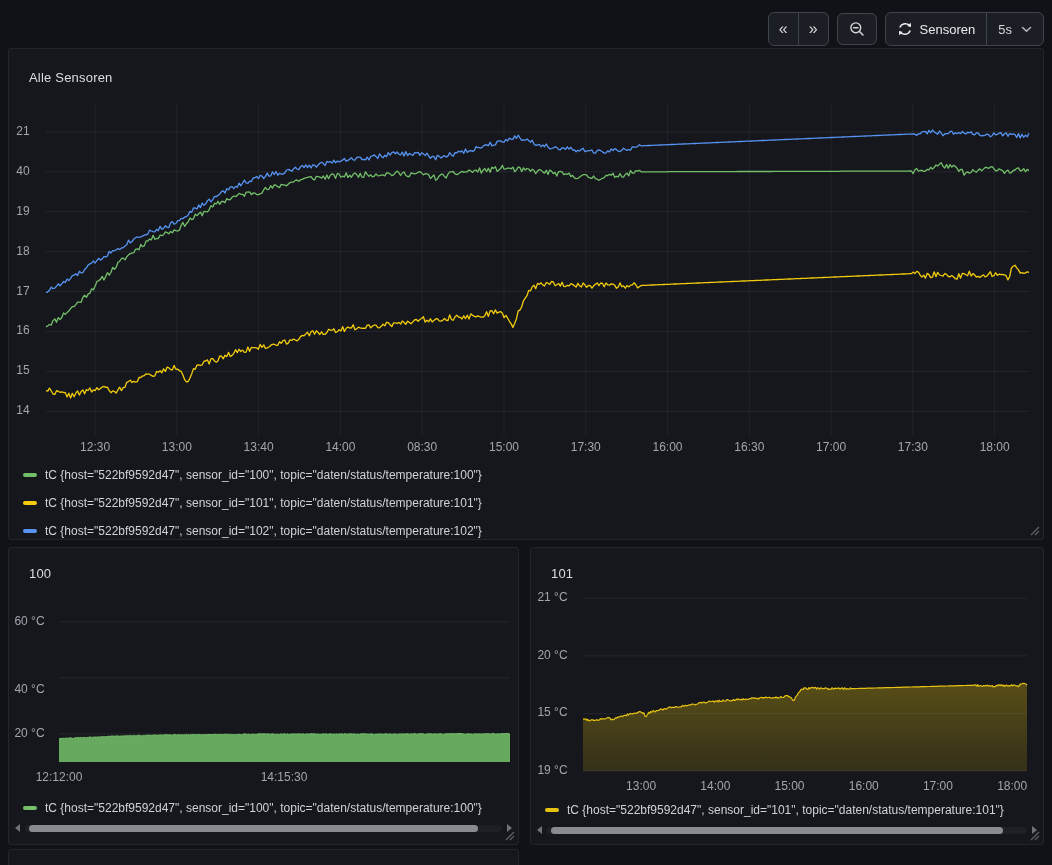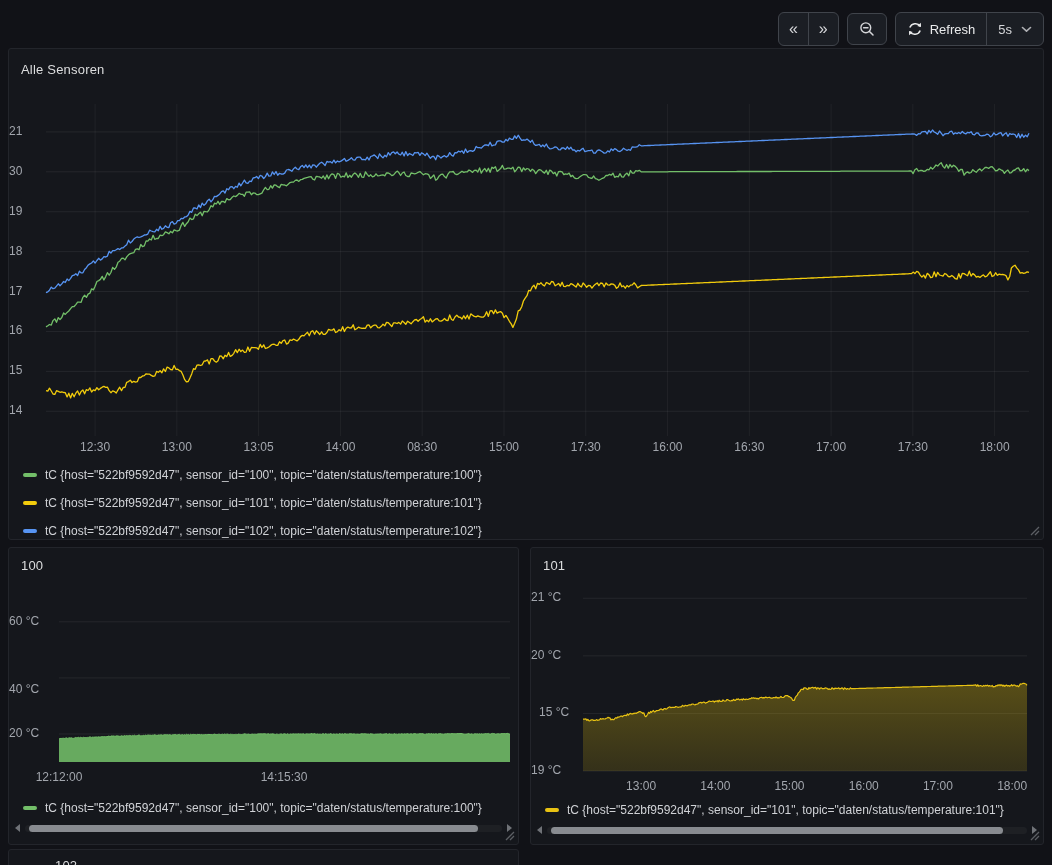--- a/index.html
+++ b/index.html
@@ -13,32 +13,32 @@
   .tb{display:inline-flex;align-items:center;gap:7px;height:100%;padding:0 11px;border:none;background:transparent;
       color:#d5d6d9;font-family:inherit;font-size:13px;font-weight:500;cursor:pointer;}
   .btn-group .tb + .tb{border-left:1px solid #40444b;}
   .tb.solo{border:1px solid #40444b;border-radius:6px;background:#1b1e24;}
   .tb .chev{margin-left:2px;opacity:.85;}
   .tb.arrow{font-size:16px;padding:0 10px;line-height:1;}
   .tb .ref-label{color:#e9eaeb;}
 
   
   .panel{position:absolute;background:#15171c;border:1px solid #23252b;border-radius:3px;box-sizing:border-box;}
-  .panel h2{position:absolute;margin:0;font-size:13px;font-weight:500;color:#dcddde;letter-spacing:.2px;}
+  .panel h2{position:absolute;margin:8px;font-size:13px;font-weight:500;color:#dcddde;letter-spacing:.2px;}
   .panel-main{left:8px;top:48px;width:1036px;height:492px;}
   .panel-main h2{left:12px;top:13px;}
   .panel-100{left:8px;top:547px;width:511px;height:298px;}
   .panel-101{left:530px;top:547px;width:514px;height:298px;}
   .panel-102{left:8px;top:849px;width:511px;height:80px;}
   .panel-100 h2,.panel-101 h2{left:12px;top:10px;}
   .panel-102 h2{left:46px;top:8px;}
 
   .chart{position:absolute;inset:0;}
   .xlab,.ylab{position:absolute;font-size:12px;color:#a2a6ad;white-space:nowrap;}
-  .ylab{text-align:left;}
+  .ylab{text-align:center;}
 
   
   .legend{position:absolute;left:14px;right:8px;}
   .lrow{display:flex;align-items:center;gap:8px;height:28px;font-size:12px;color:#d0d2d6;
         white-space:nowrap;overflow:hidden;cursor:pointer;}
   .lrow.small{height:16px;}
   .sw{display:inline-block;width:14px;height:4px;border-radius:2px;flex:none;}
 
   
   .hscroll{position:absolute;left:6px;right:6px;height:12px;display:flex;align-items:center;}
@@ -71,21 +71,21 @@
     </button>
 
     <div class="btn-group">
       <button class="tb">
         <svg class="icon" width="16" height="16" viewBox="0 0 16 16">
           <path d="M13.3 5.2 A6 6 0 0 0 2.8 6.6" fill="none" stroke="#e9eaeb" stroke-width="1.5"></path>
           <path d="M2.7 10.8 A6 6 0 0 0 13.2 9.4" fill="none" stroke="#e9eaeb" stroke-width="1.5"></path>
           <path d="M13.9 1.8 L14 6 L10.2 4.9 Z" fill="#e9eaeb"></path>
           <path d="M2.1 14.2 L2 10 L5.8 11.1 Z" fill="#e9eaeb"></path>
         </svg>
-        <span class="ref-label">Refresh</span>
+        <span class="ref-label">Sensoren</span>
       </button>
       <button class="tb">
         <span>5s</span>
         <svg class="icon chev" width="11" height="7" viewBox="0 0 11 7">
           <path d="M1.5 1.5 L5.5 5.2 L9.5 1.5" fill="none" stroke="#c8c9cc" stroke-width="1.6" stroke-linecap="round" stroke-linejoin="round"></path>
         </svg>
       </button>
     </div>
   </div>
 
@@ -117,25 +117,25 @@
           <polyline points="37.0,277.9 38.8,276.8 40.5,275.5 42.3,276.1 44.0,271.6 45.8,269.9 47.5,273.3 49.3,268.6 51.0,270.6 52.8,268.5 54.6,263.9 56.3,265.4 58.1,263.4 59.8,262.0 61.6,259.7 63.3,257.6 65.1,257.5 66.8,255.6 68.6,253.1 70.4,253.2 72.1,253.3 73.9,248.3 75.6,246.2 77.4,248.4 79.1,245.1 80.9,244.2 82.6,239.8 84.4,240.9 86.1,237.3 87.9,232.5 89.7,231.6 91.4,230.4 93.2,227.4 94.9,231.0 96.7,227.6 98.4,223.7 100.2,226.2 101.9,223.5 103.7,218.3 105.5,220.4 107.2,218.2 109.0,213.2 110.7,212.2 112.5,209.5 114.2,209.1 116.0,210.9 117.7,207.9 119.5,205.8 121.3,204.6 123.0,204.1 124.8,203.7 126.5,200.3 128.3,199.9 130.0,200.8 131.8,195.5 133.5,197.6 135.3,196.9 137.1,191.9 138.8,192.2 140.6,190.0 142.3,191.0 144.1,186.3 145.8,190.3 147.6,189.5 149.3,189.5 151.1,186.1 152.9,186.7 154.6,185.7 156.4,182.9 158.1,183.6 159.9,184.8 161.6,182.4 163.4,183.8 165.1,180.9 166.9,181.6 168.7,182.0 170.4,181.2 172.2,176.3 173.9,173.4 175.7,177.4 177.4,174.7 179.2,172.8 180.9,169.1 182.7,170.6 184.5,169.8 186.2,165.2 188.0,166.6 189.7,164.8 191.5,163.1 193.2,166.7 195.0,162.3 196.7,162.7 198.5,162.9 200.2,160.6 202.0,156.7 203.8,157.9 205.5,154.2 207.3,155.0 209.0,152.3 210.8,155.3 212.5,152.4 214.3,152.5 216.0,153.6 217.8,149.6 219.6,150.8 221.3,150.5 223.1,148.3 224.8,147.0 226.6,147.6 228.3,146.4 230.1,144.3 231.8,145.3 233.6,145.3 235.4,147.3 237.1,143.2 238.9,143.2 240.6,142.8 242.4,145.7 244.1,144.0 245.9,144.1 247.6,145.5 249.4,145.6 251.2,144.8 252.9,144.1 254.7,140.8 256.4,138.4 258.2,140.6 259.9,140.3 261.7,136.7 263.4,139.1 265.2,135.9 267.0,136.2 268.7,137.7 270.5,138.6 272.2,135.4 274.0,135.8 275.7,136.0 277.5,136.8 279.2,135.2 281.0,133.6 282.8,133.2 284.5,133.1 286.3,131.4 288.0,131.0 289.8,132.4 291.5,130.7 293.3,130.4 295.0,129.4 296.8,128.9 298.5,128.4 300.3,127.8 302.1,127.7 303.8,130.2 305.6,131.0 307.3,127.3 309.1,127.7 310.8,128.0 312.6,129.2 314.3,127.0 316.1,130.3 317.9,125.9 319.6,129.7 321.4,126.3 323.1,124.8 324.9,125.6 326.6,129.4 328.4,124.4 330.1,125.0 331.9,128.3 333.7,127.2 335.4,127.9 337.2,123.8 338.9,128.5 340.7,126.3 342.4,128.2 344.2,125.3 345.9,123.9 347.7,125.5 349.5,128.3 351.2,124.3 353.0,128.2 354.7,128.4 356.5,122.8 358.2,125.3 360.0,127.4 361.7,125.8 363.5,127.9 365.3,127.1 367.0,124.8 368.8,126.9 370.5,126.6 372.3,126.1 374.0,125.8 375.8,126.9 377.5,123.9 379.3,124.0 381.0,124.9 382.8,126.6 384.6,125.8 386.3,123.8 388.1,122.1 389.8,123.6 391.6,126.5 393.3,124.0 395.1,123.0 396.8,126.5 398.6,127.5 400.4,127.5 402.1,124.0 403.9,124.4 405.6,124.8 407.4,124.3 409.1,123.4 410.9,122.5 412.6,124.1 414.4,125.8 416.2,124.7 417.9,124.8 419.7,125.7 421.4,129.5 423.2,127.8 424.9,125.9 426.7,131.2 428.4,129.9 430.2,126.9 432.0,125.4 433.7,125.1 435.5,127.6 437.2,129.1 439.0,125.1 440.7,122.9 442.5,122.9 444.2,122.5 446.0,124.9 447.8,125.6 449.5,124.8 451.3,123.5 453.0,122.2 454.8,123.4 456.5,122.8 458.3,122.8 460.0,121.0 461.8,121.9 463.6,123.4 465.3,121.3 467.1,121.1 468.8,123.0 470.6,118.9 472.3,124.2 474.1,121.1 475.8,119.5 477.6,122.6 479.4,119.3 481.1,123.3 482.9,118.2 484.6,119.4 486.4,117.7 488.1,122.4 489.9,120.9 491.6,119.6 493.4,116.4 495.1,120.2 496.9,119.8 498.7,119.1 500.4,119.1 502.2,119.8 503.9,118.1 505.7,122.8 507.4,120.9 509.2,118.2 510.9,118.5 512.7,122.6 514.5,118.9 516.2,121.0 518.0,119.5 519.7,120.0 521.5,122.3 523.2,120.2 525.0,121.5 526.7,124.6 528.5,122.1 530.3,120.6 532.0,121.1 533.8,122.9 535.5,124.1 537.3,121.3 539.0,125.4 540.8,121.1 542.5,122.1 544.3,124.6 546.1,123.4 547.8,127.1 549.6,122.6 551.3,122.3 553.1,122.9 554.8,125.7 556.6,124.8 558.3,125.3 560.1,124.1 561.9,127.6 563.6,126.4 565.4,128.9 567.1,129.7 568.9,129.4 570.6,128.0 572.4,126.7 574.1,125.7 575.9,125.7 577.6,125.8 579.4,128.4 581.2,129.0 582.9,129.4 584.7,127.0 586.4,129.7 588.2,130.2 589.9,131.3 591.7,130.3 593.4,129.3 595.2,128.6 597.0,126.4 598.7,126.5 600.5,125.4 602.2,126.2 604.0,124.2 605.7,128.3 607.5,127.4 609.2,127.8 611.0,124.7 612.8,127.8 614.5,128.1 616.3,125.4 618.0,124.1 619.8,126.8 621.5,121.5 623.3,124.1 625.0,124.2 626.8,121.6 628.6,122.1 630.3,121.3 632.1,122.8 633.8,122.8 635.6,122.8 637.3,122.8 639.1,122.8 640.8,122.8 642.6,122.8 644.4,122.8 646.1,122.8 647.9,122.8 649.6,122.8 651.4,122.8 653.1,122.8 654.9,122.8 656.6,122.8 658.4,122.8 660.2,122.7 661.9,122.7 663.7,122.7 665.4,122.7 667.2,122.7 668.9,122.7 670.7,122.7 672.4,122.7 674.2,122.7 676.0,122.7 677.7,122.7 679.5,122.7 681.2,122.7 683.0,122.7 684.7,122.7 686.5,122.7 688.2,122.7 690.0,122.7 691.7,122.7 693.5,122.7 695.3,122.6 697.0,122.6 698.8,122.6 700.5,122.6 702.3,122.6 704.0,122.6 705.8,122.6 707.5,122.6 709.3,122.6 711.1,122.6 712.8,122.6 714.6,122.6 716.3,122.6 718.1,122.6 719.8,122.6 721.6,122.6 723.3,122.6 725.1,122.6 726.9,122.6 728.6,122.5 730.4,122.5 732.1,122.5 733.9,122.5 735.6,122.5 737.4,122.5 739.1,122.5 740.9,122.5 742.7,122.5 744.4,122.5 746.2,122.5 747.9,122.5 749.7,122.5 751.4,122.5 753.2,122.5 754.9,122.5 756.7,122.5 758.5,122.5 760.2,122.5 762.0,122.5 763.7,122.4 765.5,122.4 767.2,122.4 769.0,122.4 770.7,122.4 772.5,122.4 774.2,122.4 776.0,122.4 777.8,122.4 779.5,122.4 781.3,122.4 783.0,122.4 784.8,122.4 786.5,122.4 788.3,122.4 790.0,122.4 791.8,122.4 793.6,122.4 795.3,122.4 797.1,122.3 798.8,122.3 800.6,122.3 802.3,122.3 804.1,122.3 805.8,122.3 807.6,122.3 809.4,122.3 811.1,122.3 812.9,122.3 814.6,122.3 816.4,122.3 818.1,122.3 819.9,122.3 821.6,122.3 823.4,122.3 825.2,122.3 826.9,122.3 828.7,122.3 830.4,122.3 832.2,122.2 833.9,122.2 835.7,122.2 837.4,122.2 839.2,122.2 841.0,122.2 842.7,122.2 844.5,122.2 846.2,122.2 848.0,122.2 849.7,122.2 851.5,122.2 853.2,122.2 855.0,122.2 856.8,122.2 858.5,122.2 860.3,122.2 862.0,122.2 863.8,122.2 865.5,122.1 867.3,122.1 869.0,122.1 870.8,122.1 872.6,122.1 874.3,122.1 876.1,122.1 877.8,122.1 879.6,122.1 881.3,122.1 883.1,122.1 884.8,122.1 886.6,122.1 888.3,122.1 890.1,122.1 891.9,122.1 893.6,122.1 895.4,122.1 897.1,122.1 898.9,122.1 900.6,122.0 902.4,122.0 904.1,124.6 905.9,120.7 907.7,119.5 909.4,122.2 911.2,121.5 912.9,121.4 914.7,122.3 916.4,122.0 918.2,120.4 919.9,120.9 921.7,118.3 923.5,120.1 925.2,118.4 927.0,116.0 928.7,117.0 930.5,115.1 932.2,113.7 934.0,117.4 935.7,119.1 937.5,115.5 939.3,119.1 941.0,115.5 942.8,118.1 944.5,116.2 946.3,117.4 948.0,119.2 949.8,122.4 951.5,120.5 953.3,120.5 955.1,126.2 956.8,123.8 958.6,122.9 960.3,124.1 962.1,123.5 963.8,120.6 965.6,122.3 967.3,123.3 969.1,121.1 970.9,119.9 972.6,121.9 974.4,120.1 976.1,118.5 977.9,118.5 979.6,119.4 981.4,117.9 983.1,117.7 984.9,119.6 986.6,121.9 988.4,121.5 990.2,119.8 991.9,120.8 993.7,121.7 995.4,124.4 997.2,122.2 998.9,121.0 1000.7,124.0 1002.4,123.7 1004.2,121.5 1006.0,121.0 1007.7,119.4 1009.5,118.9 1011.2,121.9 1013.0,121.5 1014.7,119.6 1016.5,122.8 1018.2,120.3 1020.0,121.6" fill="none" stroke="#73BF69" stroke-width="1.3" stroke-linejoin="round"></polyline>
           <polyline points="37.0,341.7 38.8,342.1 40.5,339.2 42.3,342.0 44.0,345.0 45.8,345.4 47.5,341.7 49.3,342.4 51.0,343.3 52.8,342.8 54.6,343.5 56.3,343.7 58.1,347.9 59.8,344.2 61.6,348.9 63.3,344.3 65.1,347.8 66.8,344.2 68.6,342.0 70.4,346.1 72.1,342.4 73.9,340.9 75.6,344.8 77.4,340.6 79.1,341.5 80.9,338.9 82.6,343.0 84.4,340.8 86.1,341.6 87.9,338.7 89.7,340.7 91.4,339.4 93.2,338.2 94.9,337.4 96.7,338.3 98.4,338.1 100.2,341.7 101.9,343.7 103.7,341.9 105.5,342.6 107.2,344.0 109.0,340.9 110.7,338.2 112.5,341.6 114.2,338.5 116.0,338.4 117.7,333.3 119.5,332.6 121.3,331.2 123.0,333.5 124.8,332.3 126.5,333.1 128.3,332.7 130.0,328.4 131.8,328.5 133.5,327.0 135.3,326.6 137.1,324.8 138.8,325.2 140.6,325.2 142.3,326.4 144.1,327.4 145.8,326.9 147.6,322.4 149.3,323.3 151.1,321.7 152.9,323.7 154.6,319.8 156.4,322.5 158.1,318.1 159.9,318.9 161.6,320.5 163.4,320.8 165.1,316.4 166.9,320.3 168.7,320.2 170.4,321.6 172.2,322.4 173.9,326.1 175.7,330.7 177.4,332.9 179.2,332.5 180.9,329.1 182.7,324.9 184.5,319.6 186.2,320.3 188.0,316.1 189.7,315.8 191.5,316.5 193.2,315.8 195.0,312.2 196.7,312.0 198.5,310.9 200.2,315.0 202.0,309.7 203.8,309.7 205.5,312.0 207.3,313.2 209.0,311.8 210.8,307.0 212.5,307.2 214.3,309.8 216.0,306.3 217.8,307.6 219.6,303.4 221.3,307.4 223.1,306.4 224.8,304.3 226.6,300.7 228.3,303.6 230.1,300.2 231.8,302.6 233.6,301.1 235.4,303.4 237.1,303.1 238.9,298.0 240.6,302.3 242.4,298.5 244.1,298.6 245.9,298.6 247.6,298.8 249.4,300.3 251.2,295.4 252.9,298.5 254.7,295.9 256.4,299.5 258.2,298.9 259.9,298.0 261.7,296.4 263.4,295.3 265.2,295.2 267.0,296.3 268.7,296.4 270.5,292.8 272.2,294.3 274.0,291.6 275.7,291.0 277.5,295.1 279.2,294.1 281.0,290.9 282.8,291.4 284.5,290.1 286.3,291.0 288.0,291.9 289.8,290.3 291.5,287.6 293.3,286.4 295.0,286.9 296.8,284.9 298.5,283.2 300.3,286.7 302.1,282.6 303.8,281.7 305.6,285.2 307.3,281.8 309.1,283.5 310.8,285.5 312.6,282.8 314.3,285.3 316.1,285.3 317.9,283.5 319.6,280.3 321.4,281.1 323.1,281.2 324.9,279.9 326.6,283.5 328.4,282.7 330.1,280.7 331.9,281.9 333.7,277.7 335.4,282.5 337.2,279.3 338.9,278.1 340.7,279.0 342.4,278.9 344.2,275.8 345.9,280.8 347.7,279.8 349.5,278.1 351.2,278.8 353.0,279.3 354.7,279.1 356.5,279.3 358.2,276.1 360.0,276.0 361.7,278.9 363.5,277.0 365.3,276.2 367.0,276.2 368.8,278.7 370.5,278.8 372.3,277.3 374.0,275.2 375.8,276.9 377.5,273.4 379.3,273.7 381.0,275.5 382.8,277.6 384.6,273.8 386.3,273.8 388.1,274.5 389.8,273.4 391.6,275.1 393.3,272.0 395.1,273.5 396.8,275.3 398.6,272.2 400.4,273.5 402.1,274.8 403.9,272.7 405.6,270.9 407.4,270.5 409.1,272.2 410.9,270.5 412.6,269.5 414.4,267.8 416.2,273.2 417.9,271.2 419.7,272.8 421.4,269.8 423.2,272.9 424.9,271.5 426.7,270.0 428.4,269.7 430.2,271.8 432.0,272.2 433.7,271.4 435.5,269.5 437.2,271.3 439.0,271.5 440.7,265.9 442.5,270.5 444.2,271.3 446.0,268.0 447.8,266.1 449.5,268.0 451.3,268.3 453.0,270.0 454.8,266.8 456.5,269.7 458.3,266.2 460.0,270.1 461.8,264.9 463.6,266.2 465.3,267.4 467.1,267.9 468.8,266.9 470.6,267.7 472.3,268.0 474.1,268.2 475.8,266.8 477.6,262.8 479.4,267.4 481.1,261.9 482.9,261.6 484.6,264.7 486.4,260.9 488.1,264.1 489.9,263.1 491.6,262.6 493.4,264.2 495.1,268.7 496.9,266.4 498.7,269.2 500.4,272.3 502.2,274.9 503.9,278.4 505.7,274.3 507.4,270.1 509.2,261.9 510.9,261.1 512.7,257.7 514.5,251.8 516.2,249.1 518.0,246.7 519.7,241.4 521.5,241.8 523.2,237.9 525.0,236.3 526.7,239.8 528.5,234.4 530.3,235.4 532.0,233.8 533.8,235.9 535.5,237.0 537.3,233.5 539.0,234.2 540.8,235.4 542.5,232.5 544.3,232.9 546.1,236.8 547.8,235.8 549.6,234.4 551.3,237.1 553.1,233.3 554.8,237.4 556.6,237.6 558.3,236.3 560.1,236.9 561.9,234.6 563.6,235.4 565.4,236.7 567.1,238.1 568.9,234.3 570.6,236.8 572.4,238.0 574.1,234.0 575.9,235.9 577.6,238.3 579.4,236.5 581.2,236.7 582.9,239.1 584.7,236.8 586.4,235.3 588.2,233.9 589.9,236.6 591.7,234.0 593.4,234.3 595.2,237.8 597.0,234.0 598.7,235.8 600.5,236.1 602.2,234.9 604.0,235.1 605.7,236.2 607.5,239.3 609.2,237.9 611.0,233.9 612.8,237.7 614.5,236.8 616.3,239.2 618.0,236.5 619.8,237.9 621.5,236.1 623.3,235.8 625.0,233.8 626.8,235.7 628.6,238.9 630.3,237.7 632.1,236.5 633.8,236.4 635.6,236.3 637.3,236.3 639.1,236.2 640.8,236.1 642.6,236.0 644.4,236.0 646.1,235.9 647.9,235.8 649.6,235.7 651.4,235.7 653.1,235.6 654.9,235.5 656.6,235.4 658.4,235.3 660.2,235.3 661.9,235.2 663.7,235.1 665.4,235.0 667.2,235.0 668.9,234.9 670.7,234.8 672.4,234.7 674.2,234.7 676.0,234.6 677.7,234.5 679.5,234.4 681.2,234.3 683.0,234.3 684.7,234.2 686.5,234.1 688.2,234.0 690.0,234.0 691.7,233.9 693.5,233.8 695.3,233.7 697.0,233.7 698.8,233.6 700.5,233.5 702.3,233.4 704.0,233.3 705.8,233.3 707.5,233.2 709.3,233.1 711.1,233.0 712.8,233.0 714.6,232.9 716.3,232.8 718.1,232.7 719.8,232.7 721.6,232.6 723.3,232.5 725.1,232.4 726.9,232.3 728.6,232.3 730.4,232.2 732.1,232.1 733.9,232.0 735.6,232.0 737.4,231.9 739.1,231.8 740.9,231.7 742.7,231.7 744.4,231.6 746.2,231.5 747.9,231.4 749.7,231.3 751.4,231.3 753.2,231.2 754.9,231.1 756.7,231.0 758.5,231.0 760.2,230.9 762.0,230.8 763.7,230.7 765.5,230.7 767.2,230.6 769.0,230.5 770.7,230.4 772.5,230.3 774.2,230.3 776.0,230.2 777.8,230.1 779.5,230.0 781.3,230.0 783.0,229.9 784.8,229.8 786.5,229.7 788.3,229.7 790.0,229.6 791.8,229.5 793.6,229.4 795.3,229.3 797.1,229.3 798.8,229.2 800.6,229.1 802.3,229.0 804.1,229.0 805.8,228.9 807.6,228.8 809.4,228.7 811.1,228.7 812.9,228.6 814.6,228.5 816.4,228.4 818.1,228.3 819.9,228.3 821.6,228.2 823.4,228.1 825.2,228.0 826.9,228.0 828.7,227.9 830.4,227.8 832.2,227.7 833.9,227.7 835.7,227.6 837.4,227.5 839.2,227.4 841.0,227.3 842.7,227.3 844.5,227.2 846.2,227.1 848.0,227.0 849.7,227.0 851.5,226.9 853.2,226.8 855.0,226.7 856.8,226.7 858.5,226.6 860.3,226.5 862.0,226.4 863.8,226.3 865.5,226.3 867.3,226.2 869.0,226.1 870.8,226.0 872.6,226.0 874.3,225.9 876.1,225.8 877.8,225.7 879.6,225.7 881.3,225.6 883.1,225.5 884.8,225.4 886.6,225.3 888.3,225.3 890.1,225.2 891.9,225.1 893.6,225.0 895.4,225.0 897.1,224.9 898.9,224.8 900.6,224.7 902.4,224.7 904.1,223.1 905.9,224.6 907.7,222.4 909.4,223.2 911.2,226.1 912.9,228.1 914.7,226.1 916.4,229.1 918.2,224.4 919.9,225.6 921.7,228.6 923.5,228.1 925.2,222.8 927.0,227.7 928.7,223.3 930.5,226.0 932.2,226.5 934.0,227.2 935.7,224.5 937.5,225.4 939.3,227.5 941.0,227.8 942.8,226.5 944.5,227.8 946.3,229.7 948.0,230.2 949.8,224.7 951.5,229.2 953.3,224.3 955.1,224.6 956.8,225.7 958.6,226.7 960.3,222.2 962.1,227.1 963.8,224.6 965.6,225.9 967.3,228.2 969.1,227.4 970.9,228.4 972.6,227.0 974.4,225.9 976.1,227.8 977.9,227.1 979.6,225.0 981.4,222.7 983.1,227.5 984.9,226.7 986.6,223.7 988.4,226.3 990.2,225.1 991.9,225.7 993.7,225.5 995.4,225.8 997.2,226.9 998.9,230.9 1000.7,227.5 1002.4,219.0 1004.2,217.3 1006.0,216.2 1007.7,218.9 1009.5,220.9 1011.2,224.1 1013.0,223.7 1014.7,224.4 1016.5,223.9 1018.2,222.8 1020.0,223.3" fill="none" stroke="#F2CC0C" stroke-width="1.3" stroke-linejoin="round"></polyline>
           <polyline points="37.0,243.7 38.8,242.8 40.5,241.2 42.3,238.1 44.0,239.7 45.8,239.2 47.5,237.1 49.3,234.8 51.0,236.7 52.8,234.9 54.6,232.5 56.3,233.5 58.1,230.0 59.8,231.6 61.6,229.4 63.3,226.6 65.1,226.2 66.8,224.8 68.6,226.5 70.4,222.2 72.1,223.9 73.9,223.8 75.6,220.5 77.4,218.7 79.1,216.1 80.9,214.9 82.6,214.0 84.4,211.9 86.1,214.1 87.9,211.5 89.7,209.3 91.4,211.1 93.2,209.9 94.9,207.7 96.7,208.0 98.4,207.1 100.2,202.3 101.9,204.1 103.7,201.6 105.5,201.7 107.2,200.8 109.0,199.6 110.7,200.5 112.5,198.9 114.2,198.8 116.0,197.1 117.7,195.7 119.5,191.2 121.3,194.0 123.0,192.5 124.8,190.1 126.5,188.8 128.3,187.8 130.0,188.5 131.8,187.9 133.5,187.2 135.3,186.0 137.1,185.9 138.8,185.1 140.6,181.2 142.3,182.0 144.1,182.6 145.8,182.9 147.6,180.3 149.3,181.7 151.1,177.3 152.9,180.3 154.6,179.4 156.4,176.8 158.1,178.3 159.9,178.5 161.6,173.8 163.4,172.6 165.1,175.1 166.9,174.5 168.7,171.6 170.4,171.7 172.2,169.4 173.9,169.7 175.7,168.0 177.4,167.7 179.2,166.0 180.9,162.4 182.7,163.3 184.5,158.9 186.2,159.0 188.0,160.0 189.7,156.0 191.5,158.5 193.2,154.1 195.0,156.3 196.7,154.8 198.5,151.7 200.2,150.1 202.0,152.9 203.8,150.7 205.5,147.3 207.3,147.6 209.0,146.4 210.8,144.9 212.5,142.6 214.3,141.8 216.0,144.0 217.8,139.7 219.6,140.7 221.3,137.8 223.1,137.7 224.8,139.7 226.6,137.4 228.3,138.3 230.1,134.1 231.8,136.8 233.6,134.0 235.4,131.1 237.1,133.9 238.9,134.4 240.6,132.1 242.4,132.5 244.1,129.0 245.9,128.7 247.6,127.5 249.4,129.6 251.2,126.3 252.9,127.0 254.7,129.5 256.4,127.6 258.2,124.1 259.9,127.1 261.7,126.9 263.4,122.9 265.2,125.5 267.0,122.5 268.7,126.2 270.5,124.3 272.2,125.0 274.0,125.1 275.7,124.1 277.5,121.0 279.2,120.5 281.0,121.0 282.8,122.3 284.5,119.9 286.3,118.2 288.0,120.0 289.8,120.7 291.5,117.8 293.3,116.4 295.0,118.6 296.8,115.9 298.5,118.6 300.3,116.1 302.1,119.0 303.8,115.8 305.6,116.1 307.3,118.2 309.1,116.0 310.8,114.3 312.6,113.2 314.3,114.6 316.1,116.5 317.9,112.4 319.6,113.1 321.4,112.7 323.1,114.0 324.9,111.1 326.6,113.9 328.4,112.0 330.1,112.9 331.9,112.2 333.7,110.9 335.4,109.4 337.2,112.3 338.9,111.4 340.7,110.2 342.4,108.7 344.2,110.8 345.9,111.2 347.7,108.5 349.5,108.1 351.2,108.2 353.0,110.7 354.7,110.3 356.5,110.9 358.2,108.2 360.0,111.0 361.7,107.5 363.5,106.9 365.3,105.9 367.0,107.4 368.8,109.6 370.5,104.9 372.3,107.3 374.0,108.9 375.8,106.3 377.5,107.8 379.3,103.6 381.0,106.1 382.8,103.7 384.6,102.9 386.3,104.8 388.1,103.0 389.8,105.2 391.6,106.0 393.3,103.2 395.1,107.0 396.8,102.6 398.6,106.6 400.4,104.5 402.1,105.3 403.9,106.5 405.6,103.7 407.4,103.8 409.1,103.3 410.9,106.4 412.6,103.8 414.4,104.9 416.2,106.6 417.9,104.2 419.7,107.0 421.4,109.3 423.2,107.4 424.9,107.5 426.7,110.7 428.4,106.3 430.2,107.4 432.0,109.1 433.7,107.6 435.5,106.7 437.2,108.1 439.0,106.9 440.7,103.6 442.5,106.2 444.2,107.1 446.0,103.6 447.8,103.8 449.5,102.2 451.3,103.0 453.0,101.8 454.8,104.3 456.5,100.0 458.3,103.4 460.0,101.9 461.8,101.6 463.6,102.4 465.3,101.4 467.1,97.4 468.8,98.7 470.6,98.6 472.3,99.1 474.1,97.3 475.8,96.0 477.6,95.8 479.4,96.7 481.1,93.3 482.9,96.9 484.6,96.2 486.4,95.9 488.1,92.4 489.9,91.8 491.6,91.9 493.4,93.1 495.1,93.1 496.9,90.4 498.7,91.9 500.4,89.1 502.2,90.3 503.9,90.4 505.7,86.9 507.4,89.4 509.2,86.2 510.9,88.8 512.7,91.3 514.5,91.0 516.2,91.2 518.0,90.1 519.7,91.6 521.5,93.2 523.2,91.2 525.0,95.0 526.7,96.4 528.5,96.0 530.3,95.3 532.0,97.7 533.8,96.0 535.5,97.7 537.3,95.0 539.0,98.1 540.8,99.8 542.5,99.6 544.3,99.0 546.1,97.9 547.8,98.4 549.6,100.6 551.3,100.8 553.1,98.8 554.8,99.0 556.6,100.4 558.3,97.8 560.1,100.1 561.9,98.3 563.6,101.0 565.4,100.9 567.1,102.7 568.9,101.3 570.6,102.0 572.4,100.4 574.1,99.3 575.9,102.7 577.6,102.1 579.4,101.6 581.2,101.7 582.9,101.0 584.7,104.2 586.4,104.2 588.2,101.6 589.9,100.8 591.7,101.7 593.4,102.7 595.2,104.2 597.0,103.9 598.7,101.9 600.5,103.0 602.2,99.9 604.0,101.5 605.7,99.6 607.5,100.6 609.2,102.2 611.0,102.5 612.8,101.3 614.5,99.2 616.3,100.5 618.0,101.3 619.8,100.5 621.5,101.3 623.3,97.8 625.0,98.2 626.8,98.2 628.6,97.7 630.3,95.7 632.1,96.8 633.8,96.8 635.6,96.7 637.3,96.6 639.1,96.5 640.8,96.5 642.6,96.4 644.4,96.3 646.1,96.2 647.9,96.1 649.6,96.1 651.4,96.0 653.1,95.9 654.9,95.8 656.6,95.8 658.4,95.7 660.2,95.6 661.9,95.5 663.7,95.5 665.4,95.4 667.2,95.3 668.9,95.2 670.7,95.1 672.4,95.1 674.2,95.0 676.0,94.9 677.7,94.8 679.5,94.8 681.2,94.7 683.0,94.6 684.7,94.5 686.5,94.5 688.2,94.4 690.0,94.3 691.7,94.2 693.5,94.1 695.3,94.1 697.0,94.0 698.8,93.9 700.5,93.8 702.3,93.8 704.0,93.7 705.8,93.6 707.5,93.5 709.3,93.5 711.1,93.4 712.8,93.3 714.6,93.2 716.3,93.1 718.1,93.1 719.8,93.0 721.6,92.9 723.3,92.8 725.1,92.8 726.9,92.7 728.6,92.6 730.4,92.5 732.1,92.5 733.9,92.4 735.6,92.3 737.4,92.2 739.1,92.1 740.9,92.1 742.7,92.0 744.4,91.9 746.2,91.8 747.9,91.8 749.7,91.7 751.4,91.6 753.2,91.5 754.9,91.5 756.7,91.4 758.5,91.3 760.2,91.2 762.0,91.1 763.7,91.1 765.5,91.0 767.2,90.9 769.0,90.8 770.7,90.8 772.5,90.7 774.2,90.6 776.0,90.5 777.8,90.5 779.5,90.4 781.3,90.3 783.0,90.2 784.8,90.1 786.5,90.1 788.3,90.0 790.0,89.9 791.8,89.8 793.6,89.8 795.3,89.7 797.1,89.6 798.8,89.5 800.6,89.5 802.3,89.4 804.1,89.3 805.8,89.2 807.6,89.1 809.4,89.1 811.1,89.0 812.9,88.9 814.6,88.8 816.4,88.8 818.1,88.7 819.9,88.6 821.6,88.5 823.4,88.5 825.2,88.4 826.9,88.3 828.7,88.2 830.4,88.1 832.2,88.1 833.9,88.0 835.7,87.9 837.4,87.8 839.2,87.8 841.0,87.7 842.7,87.6 844.5,87.5 846.2,87.5 848.0,87.4 849.7,87.3 851.5,87.2 853.2,87.1 855.0,87.1 856.8,87.0 858.5,86.9 860.3,86.8 862.0,86.8 863.8,86.7 865.5,86.6 867.3,86.5 869.0,86.5 870.8,86.4 872.6,86.3 874.3,86.2 876.1,86.1 877.8,86.1 879.6,86.0 881.3,85.9 883.1,85.8 884.8,85.8 886.6,85.7 888.3,85.6 890.1,85.5 891.9,85.5 893.6,85.4 895.4,85.3 897.1,85.2 898.9,85.1 900.6,85.1 902.4,85.0 904.1,84.8 905.9,85.2 907.7,86.4 909.4,84.7 911.2,84.8 912.9,82.8 914.7,82.6 916.4,82.4 918.2,84.9 919.9,81.4 921.7,83.7 923.5,81.0 925.2,83.0 927.0,83.9 928.7,85.3 930.5,82.0 932.2,84.1 934.0,86.7 935.7,85.0 937.5,84.6 939.3,84.6 941.0,82.6 942.8,82.2 944.5,85.3 946.3,83.8 948.0,84.6 949.8,83.5 951.5,84.6 953.3,82.5 955.1,84.2 956.8,84.9 958.6,83.3 960.3,83.9 962.1,82.7 963.8,85.3 965.6,85.9 967.3,83.8 969.1,84.0 970.9,86.3 972.6,86.8 974.4,86.5 976.1,86.3 977.9,85.1 979.6,85.7 981.4,87.8 983.1,86.7 984.9,83.9 986.6,85.9 988.4,85.3 990.2,84.1 991.9,83.6 993.7,86.9 995.4,85.0 997.2,83.8 998.9,87.3 1000.7,84.5 1002.4,85.4 1004.2,85.0 1006.0,85.7 1007.7,88.5 1009.5,84.5 1011.2,88.9 1013.0,85.2 1014.7,88.3 1016.5,86.1 1018.2,87.8 1020.0,84.2" fill="none" stroke="#5794F2" stroke-width="1.3" stroke-linejoin="round"></polyline>
         </svg>
         <div class="ylab" style="left: 0px; width: 28px; top: 354.251px;">14</div>
         <div class="ylab" style="left: 0px; width: 28px; top: 314.348px;">15</div>
         <div class="ylab" style="left: 0px; width: 28px; top: 274.445px;">16</div>
         <div class="ylab" style="left: 0px; width: 28px; top: 234.543px;">17</div>
         <div class="ylab" style="left: 0px; width: 28px; top: 194.64px;">18</div>
         <div class="ylab" style="left: 0px; width: 28px; top: 154.737px;">19</div>
-        <div class="ylab" style="left: 0px; width: 28px; top: 114.835px;">30</div>
+        <div class="ylab" style="left: 0px; width: 28px; top: 114.835px;">40</div>
         <div class="ylab" style="left: 0px; width: 28px; top: 74.9319px;">21</div>
         <div class="xlab" style="left: 86.0682px; top: 391px; transform: translateX(-50%);">12:30</div>
         <div class="xlab" style="left: 167.849px; top: 391px; transform: translateX(-50%);">13:00</div>
-        <div class="xlab" style="left: 249.629px; top: 391px; transform: translateX(-50%);">13:05</div>
+        <div class="xlab" style="left: 249.629px; top: 391px; transform: translateX(-50%);">13:40</div>
         <div class="xlab" style="left: 331.409px; top: 391px; transform: translateX(-50%);">14:00</div>
         <div class="xlab" style="left: 413.19px; top: 391px; transform: translateX(-50%);">08:30</div>
         <div class="xlab" style="left: 494.97px; top: 391px; transform: translateX(-50%);">15:00</div>
         <div class="xlab" style="left: 576.75px; top: 391px; transform: translateX(-50%);">17:30</div>
         <div class="xlab" style="left: 658.531px; top: 391px; transform: translateX(-50%);">16:00</div>
         <div class="xlab" style="left: 740.311px; top: 391px; transform: translateX(-50%);">16:30</div>
         <div class="xlab" style="left: 822.092px; top: 391px; transform: translateX(-50%);">17:00</div>
         <div class="xlab" style="left: 903.872px; top: 391px; transform: translateX(-50%);">17:30</div>
         <div class="xlab" style="left: 985.652px; top: 391px; transform: translateX(-50%);">18:00</div>
       </div>
@@ -203,21 +203,21 @@
             </linearGradient>
           </defs>
           <line x1="52" x2="496" y1="223" y2="223" stroke="rgba(255,255,255,0.07)" stroke-width="1"></line>
           <line x1="52" x2="496" y1="165.42424242424244" y2="165.42424242424244" stroke="rgba(255,255,255,0.07)" stroke-width="1"></line>
           <line x1="52" x2="496" y1="107.84848484848484" y2="107.84848484848484" stroke="rgba(255,255,255,0.07)" stroke-width="1"></line>
           <line x1="52" x2="496" y1="50.27272727272727" y2="50.27272727272727" stroke="rgba(255,255,255,0.07)" stroke-width="1"></line>
           <path d="M52,223 L52.0,171.1 L53.0,171.2 L53.9,171.1 L54.9,170.9 L55.9,172.4 L56.8,171.3 L57.8,172.7 L58.8,172.9 L59.7,172.1 L60.7,171.8 L61.7,171.8 L62.6,172.4 L63.6,172.4 L64.5,172.4 L65.5,171.6 L66.5,172.3 L67.4,172.1 L68.4,172.0 L69.4,170.6 L70.3,171.2 L71.3,170.8 L72.3,170.7 L73.2,171.0 L74.2,171.0 L75.2,170.3 L76.1,170.0 L77.1,169.3 L78.1,169.9 L79.0,169.9 L80.0,171.9 L81.0,171.1 L81.9,171.7 L82.9,171.6 L83.9,170.4 L84.8,169.7 L85.8,170.1 L86.7,169.0 L87.7,169.2 L88.7,168.8 L89.6,168.1 L90.6,168.1 L91.6,168.7 L92.5,167.7 L93.5,167.4 L94.5,167.4 L95.4,167.6 L96.4,166.0 L97.4,167.1 L98.3,166.1 L99.3,165.4 L100.3,165.7 L101.2,166.1 L102.2,165.4 L103.2,165.6 L104.1,165.0 L105.1,165.5 L106.1,164.7 L107.0,164.4 L108.0,163.7 L108.9,163.5 L109.9,164.1 L110.9,164.5 L111.8,165.5 L112.8,164.8 L113.8,167.8 L114.7,168.7 L115.7,167.8 L116.7,166.2 L117.6,164.3 L118.6,165.4 L119.6,163.5 L120.5,164.4 L121.5,163.2 L122.5,162.5 L123.4,163.8 L124.4,163.6 L125.4,162.5 L126.3,162.7 L127.3,162.5 L128.3,162.1 L129.2,161.3 L130.2,160.9 L131.1,161.6 L132.1,161.9 L133.1,160.7 L134.0,160.6 L135.0,161.1 L136.0,160.7 L136.9,159.8 L137.9,159.2 L138.9,158.8 L139.8,159.7 L140.8,159.4 L141.8,159.3 L142.7,159.4 L143.7,159.5 L144.7,158.5 L145.6,158.8 L146.6,159.2 L147.6,159.3 L148.5,159.0 L149.5,158.8 L150.5,158.8 L151.4,157.3 L152.4,158.1 L153.3,158.2 L154.3,157.3 L155.3,157.7 L156.2,157.8 L157.2,157.2 L158.2,156.8 L159.1,156.9 L160.1,156.8 L161.1,156.0 L162.0,156.0 L163.0,156.5 L164.0,156.9 L164.9,156.3 L165.9,156.2 L166.9,156.0 L167.8,154.8 L168.8,154.7 L169.8,154.3 L170.7,155.1 L171.7,154.5 L172.7,154.0 L173.6,154.4 L174.6,155.2 L175.5,154.5 L176.5,154.3 L177.5,153.6 L178.4,153.0 L179.4,153.5 L180.4,153.5 L181.3,153.2 L182.3,153.0 L183.3,154.0 L184.2,153.1 L185.2,153.4 L186.2,152.6 L187.1,153.9 L188.1,152.2 L189.1,153.5 L190.0,153.2 L191.0,153.5 L192.0,151.9 L192.9,152.8 L193.9,153.1 L194.9,153.0 L195.8,151.6 L196.8,151.7 L197.7,152.3 L198.7,152.8 L199.7,153.0 L200.6,152.4 L201.6,152.6 L202.6,151.5 L203.5,152.3 L204.5,152.4 L205.5,151.1 L206.4,151.4 L207.4,150.8 L208.4,151.8 L209.3,151.6 L210.3,151.2 L211.3,152.2 L212.2,150.7 L213.2,151.4 L214.2,151.7 L215.1,151.0 L216.1,151.5 L217.1,151.4 L218.0,150.9 L219.0,150.7 L219.9,150.7 L220.9,149.6 L221.9,150.4 L222.8,149.7 L223.8,150.4 L224.8,150.0 L225.7,150.7 L226.7,150.4 L227.7,150.9 L228.6,149.8 L229.6,149.5 L230.6,149.3 L231.5,150.0 L232.5,149.6 L233.5,149.8 L234.4,149.1 L235.4,149.4 L236.4,149.8 L237.3,149.5 L238.3,149.2 L239.3,149.7 L240.2,150.2 L241.2,150.2 L242.1,149.7 L243.1,149.5 L244.1,149.8 L245.0,148.8 L246.0,149.9 L247.0,149.6 L247.9,150.0 L248.9,149.4 L249.9,148.5 L250.8,149.3 L251.8,149.5 L252.8,149.3 L253.7,148.2 L254.7,147.6 L255.7,147.7 L256.6,147.5 L257.6,148.6 L258.6,148.7 L259.5,149.6 L260.5,149.9 L261.5,152.1 L262.4,152.4 L263.4,152.2 L264.3,149.4 L265.3,148.2 L266.3,147.2 L267.2,145.1 L268.2,144.1 L269.2,143.0 L270.1,141.3 L271.1,141.3 L272.1,141.6 L273.0,139.9 L274.0,139.9 L275.0,140.1 L275.9,141.1 L276.9,141.4 L277.9,139.6 L278.8,140.6 L279.8,139.9 L280.8,139.5 L281.7,139.3 L282.7,140.2 L283.7,139.6 L284.6,139.3 L285.6,141.1 L286.5,139.8 L287.5,140.0 L288.5,141.1 L289.4,140.0 L290.4,139.9 L291.4,140.7 L292.3,140.7 L293.3,140.6 L294.3,139.8 L295.2,140.2 L296.2,140.3 L297.2,141.4 L298.1,140.8 L299.1,141.4 L300.1,141.2 L301.0,139.7 L302.0,140.6 L303.0,141.1 L303.9,140.1 L304.9,140.4 L305.9,140.4 L306.8,140.5 L307.8,139.8 L308.7,140.8 L309.7,140.7 L310.7,139.9 L311.6,140.1 L312.6,141.5 L313.6,139.8 L314.5,140.4 L315.5,141.3 L316.5,140.5 L317.4,141.0 L318.4,141.1 L319.4,139.8 L320.3,140.7 L321.3,140.6 L322.3,140.6 L323.2,140.6 L324.2,140.6 L325.2,140.5 L326.1,140.5 L327.1,140.5 L328.1,140.4 L329.0,140.4 L330.0,140.4 L330.9,140.4 L331.9,140.3 L332.9,140.3 L333.8,140.3 L334.8,140.3 L335.8,140.2 L336.7,140.2 L337.7,140.2 L338.7,140.1 L339.6,140.1 L340.6,140.1 L341.6,140.1 L342.5,140.0 L343.5,140.0 L344.5,140.0 L345.4,140.0 L346.4,139.9 L347.4,139.9 L348.3,139.9 L349.3,139.9 L350.3,139.8 L351.2,139.8 L352.2,139.8 L353.1,139.7 L354.1,139.7 L355.1,139.7 L356.0,139.7 L357.0,139.6 L358.0,139.6 L358.9,139.6 L359.9,139.6 L360.9,139.5 L361.8,139.5 L362.8,139.5 L363.8,139.5 L364.7,139.4 L365.7,139.4 L366.7,139.4 L367.6,139.3 L368.6,139.3 L369.6,139.3 L370.5,139.3 L371.5,139.2 L372.5,139.2 L373.4,139.2 L374.4,139.2 L375.3,139.1 L376.3,139.1 L377.3,139.1 L378.2,139.0 L379.2,139.0 L380.2,139.0 L381.1,139.0 L382.1,138.9 L383.1,138.9 L384.0,138.9 L385.0,138.9 L386.0,138.8 L386.9,138.8 L387.9,138.8 L388.9,138.8 L389.8,138.7 L390.8,138.7 L391.8,138.7 L392.7,138.6 L393.7,138.6 L394.7,138.6 L395.6,138.6 L396.6,138.5 L397.5,138.5 L398.5,138.5 L399.5,138.5 L400.4,138.4 L401.4,138.4 L402.4,138.4 L403.3,138.3 L404.3,138.3 L405.3,138.3 L406.2,138.3 L407.2,138.2 L408.2,138.2 L409.1,138.2 L410.1,138.2 L411.1,138.1 L412.0,138.1 L413.0,138.1 L414.0,138.1 L414.9,138.0 L415.9,138.0 L416.9,138.0 L417.8,137.9 L418.8,137.9 L419.7,137.9 L420.7,137.9 L421.7,137.8 L422.6,137.8 L423.6,137.8 L424.6,137.8 L425.5,137.7 L426.5,137.7 L427.5,137.7 L428.4,137.6 L429.4,137.6 L430.4,137.6 L431.3,137.6 L432.3,137.5 L433.3,137.5 L434.2,137.5 L435.2,137.5 L436.2,137.4 L437.1,137.4 L438.1,137.4 L439.1,137.4 L440.0,137.3 L441.0,137.3 L441.9,137.3 L442.9,137.2 L443.9,137.2 L444.8,136.7 L445.8,138.3 L446.8,136.7 L447.7,138.3 L448.7,137.8 L449.7,137.5 L450.6,138.0 L451.6,138.4 L452.6,137.4 L453.5,138.1 L454.5,137.4 L455.5,137.8 L456.4,137.1 L457.4,138.1 L458.4,137.6 L459.3,138.0 L460.3,138.2 L461.3,137.5 L462.2,139.0 L463.2,138.5 L464.1,138.6 L465.1,137.5 L466.1,137.9 L467.0,136.8 L468.0,137.6 L469.0,136.6 L469.9,137.6 L470.9,136.8 L471.9,138.2 L472.8,137.1 L473.8,138.4 L474.8,137.3 L475.7,137.1 L476.7,138.1 L477.7,137.5 L478.6,138.3 L479.6,137.8 L480.6,136.7 L481.5,137.8 L482.5,137.2 L483.5,137.0 L484.4,137.6 L485.4,138.2 L486.3,137.7 L487.3,138.7 L488.3,137.8 L489.2,135.9 L490.2,136.2 L491.2,135.7 L492.1,135.3 L493.1,135.4 L494.1,135.7 L495.0,136.0 L496.0,137.3 L496,223 Z" fill="url(#g20)" stroke="none"></path>
           <polyline points="52.0,171.1 53.0,171.2 53.9,171.1 54.9,170.9 55.9,172.4 56.8,171.3 57.8,172.7 58.8,172.9 59.7,172.1 60.7,171.8 61.7,171.8 62.6,172.4 63.6,172.4 64.5,172.4 65.5,171.6 66.5,172.3 67.4,172.1 68.4,172.0 69.4,170.6 70.3,171.2 71.3,170.8 72.3,170.7 73.2,171.0 74.2,171.0 75.2,170.3 76.1,170.0 77.1,169.3 78.1,169.9 79.0,169.9 80.0,171.9 81.0,171.1 81.9,171.7 82.9,171.6 83.9,170.4 84.8,169.7 85.8,170.1 86.7,169.0 87.7,169.2 88.7,168.8 89.6,168.1 90.6,168.1 91.6,168.7 92.5,167.7 93.5,167.4 94.5,167.4 95.4,167.6 96.4,166.0 97.4,167.1 98.3,166.1 99.3,165.4 100.3,165.7 101.2,166.1 102.2,165.4 103.2,165.6 104.1,165.0 105.1,165.5 106.1,164.7 107.0,164.4 108.0,163.7 108.9,163.5 109.9,164.1 110.9,164.5 111.8,165.5 112.8,164.8 113.8,167.8 114.7,168.7 115.7,167.8 116.7,166.2 117.6,164.3 118.6,165.4 119.6,163.5 120.5,164.4 121.5,163.2 122.5,162.5 123.4,163.8 124.4,163.6 125.4,162.5 126.3,162.7 127.3,162.5 128.3,162.1 129.2,161.3 130.2,160.9 131.1,161.6 132.1,161.9 133.1,160.7 134.0,160.6 135.0,161.1 136.0,160.7 136.9,159.8 137.9,159.2 138.9,158.8 139.8,159.7 140.8,159.4 141.8,159.3 142.7,159.4 143.7,159.5 144.7,158.5 145.6,158.8 146.6,159.2 147.6,159.3 148.5,159.0 149.5,158.8 150.5,158.8 151.4,157.3 152.4,158.1 153.3,158.2 154.3,157.3 155.3,157.7 156.2,157.8 157.2,157.2 158.2,156.8 159.1,156.9 160.1,156.8 161.1,156.0 162.0,156.0 163.0,156.5 164.0,156.9 164.9,156.3 165.9,156.2 166.9,156.0 167.8,154.8 168.8,154.7 169.8,154.3 170.7,155.1 171.7,154.5 172.7,154.0 173.6,154.4 174.6,155.2 175.5,154.5 176.5,154.3 177.5,153.6 178.4,153.0 179.4,153.5 180.4,153.5 181.3,153.2 182.3,153.0 183.3,154.0 184.2,153.1 185.2,153.4 186.2,152.6 187.1,153.9 188.1,152.2 189.1,153.5 190.0,153.2 191.0,153.5 192.0,151.9 192.9,152.8 193.9,153.1 194.9,153.0 195.8,151.6 196.8,151.7 197.7,152.3 198.7,152.8 199.7,153.0 200.6,152.4 201.6,152.6 202.6,151.5 203.5,152.3 204.5,152.4 205.5,151.1 206.4,151.4 207.4,150.8 208.4,151.8 209.3,151.6 210.3,151.2 211.3,152.2 212.2,150.7 213.2,151.4 214.2,151.7 215.1,151.0 216.1,151.5 217.1,151.4 218.0,150.9 219.0,150.7 219.9,150.7 220.9,149.6 221.9,150.4 222.8,149.7 223.8,150.4 224.8,150.0 225.7,150.7 226.7,150.4 227.7,150.9 228.6,149.8 229.6,149.5 230.6,149.3 231.5,150.0 232.5,149.6 233.5,149.8 234.4,149.1 235.4,149.4 236.4,149.8 237.3,149.5 238.3,149.2 239.3,149.7 240.2,150.2 241.2,150.2 242.1,149.7 243.1,149.5 244.1,149.8 245.0,148.8 246.0,149.9 247.0,149.6 247.9,150.0 248.9,149.4 249.9,148.5 250.8,149.3 251.8,149.5 252.8,149.3 253.7,148.2 254.7,147.6 255.7,147.7 256.6,147.5 257.6,148.6 258.6,148.7 259.5,149.6 260.5,149.9 261.5,152.1 262.4,152.4 263.4,152.2 264.3,149.4 265.3,148.2 266.3,147.2 267.2,145.1 268.2,144.1 269.2,143.0 270.1,141.3 271.1,141.3 272.1,141.6 273.0,139.9 274.0,139.9 275.0,140.1 275.9,141.1 276.9,141.4 277.9,139.6 278.8,140.6 279.8,139.9 280.8,139.5 281.7,139.3 282.7,140.2 283.7,139.6 284.6,139.3 285.6,141.1 286.5,139.8 287.5,140.0 288.5,141.1 289.4,140.0 290.4,139.9 291.4,140.7 292.3,140.7 293.3,140.6 294.3,139.8 295.2,140.2 296.2,140.3 297.2,141.4 298.1,140.8 299.1,141.4 300.1,141.2 301.0,139.7 302.0,140.6 303.0,141.1 303.9,140.1 304.9,140.4 305.9,140.4 306.8,140.5 307.8,139.8 308.7,140.8 309.7,140.7 310.7,139.9 311.6,140.1 312.6,141.5 313.6,139.8 314.5,140.4 315.5,141.3 316.5,140.5 317.4,141.0 318.4,141.1 319.4,139.8 320.3,140.7 321.3,140.6 322.3,140.6 323.2,140.6 324.2,140.6 325.2,140.5 326.1,140.5 327.1,140.5 328.1,140.4 329.0,140.4 330.0,140.4 330.9,140.4 331.9,140.3 332.9,140.3 333.8,140.3 334.8,140.3 335.8,140.2 336.7,140.2 337.7,140.2 338.7,140.1 339.6,140.1 340.6,140.1 341.6,140.1 342.5,140.0 343.5,140.0 344.5,140.0 345.4,140.0 346.4,139.9 347.4,139.9 348.3,139.9 349.3,139.9 350.3,139.8 351.2,139.8 352.2,139.8 353.1,139.7 354.1,139.7 355.1,139.7 356.0,139.7 357.0,139.6 358.0,139.6 358.9,139.6 359.9,139.6 360.9,139.5 361.8,139.5 362.8,139.5 363.8,139.5 364.7,139.4 365.7,139.4 366.7,139.4 367.6,139.3 368.6,139.3 369.6,139.3 370.5,139.3 371.5,139.2 372.5,139.2 373.4,139.2 374.4,139.2 375.3,139.1 376.3,139.1 377.3,139.1 378.2,139.0 379.2,139.0 380.2,139.0 381.1,139.0 382.1,138.9 383.1,138.9 384.0,138.9 385.0,138.9 386.0,138.8 386.9,138.8 387.9,138.8 388.9,138.8 389.8,138.7 390.8,138.7 391.8,138.7 392.7,138.6 393.7,138.6 394.7,138.6 395.6,138.6 396.6,138.5 397.5,138.5 398.5,138.5 399.5,138.5 400.4,138.4 401.4,138.4 402.4,138.4 403.3,138.3 404.3,138.3 405.3,138.3 406.2,138.3 407.2,138.2 408.2,138.2 409.1,138.2 410.1,138.2 411.1,138.1 412.0,138.1 413.0,138.1 414.0,138.1 414.9,138.0 415.9,138.0 416.9,138.0 417.8,137.9 418.8,137.9 419.7,137.9 420.7,137.9 421.7,137.8 422.6,137.8 423.6,137.8 424.6,137.8 425.5,137.7 426.5,137.7 427.5,137.7 428.4,137.6 429.4,137.6 430.4,137.6 431.3,137.6 432.3,137.5 433.3,137.5 434.2,137.5 435.2,137.5 436.2,137.4 437.1,137.4 438.1,137.4 439.1,137.4 440.0,137.3 441.0,137.3 441.9,137.3 442.9,137.2 443.9,137.2 444.8,136.7 445.8,138.3 446.8,136.7 447.7,138.3 448.7,137.8 449.7,137.5 450.6,138.0 451.6,138.4 452.6,137.4 453.5,138.1 454.5,137.4 455.5,137.8 456.4,137.1 457.4,138.1 458.4,137.6 459.3,138.0 460.3,138.2 461.3,137.5 462.2,139.0 463.2,138.5 464.1,138.6 465.1,137.5 466.1,137.9 467.0,136.8 468.0,137.6 469.0,136.6 469.9,137.6 470.9,136.8 471.9,138.2 472.8,137.1 473.8,138.4 474.8,137.3 475.7,137.1 476.7,138.1 477.7,137.5 478.6,138.3 479.6,137.8 480.6,136.7 481.5,137.8 482.5,137.2 483.5,137.0 484.4,137.6 485.4,138.2 486.3,137.7 487.3,138.7 488.3,137.8 489.2,135.9 490.2,136.2 491.2,135.7 492.1,135.3 493.1,135.4 494.1,135.7 495.0,136.0 496.0,137.3" fill="none" stroke="#E8C213" stroke-width="1.2" stroke-linejoin="round"></polyline>
         </svg>
         <div class="ylab" style="left: 0px; width: 43px; top: 215px;">19 °C</div>
-        <div class="ylab" style="left: 8px; width: 43px; top: 157.424px;">15 °C</div>
+        <div class="ylab" style="left: 0px; width: 43px; top: 157.424px;">15 °C</div>
         <div class="ylab" style="left: 0px; width: 43px; top: 99.8485px;">20 °C</div>
         <div class="ylab" style="left: 0px; width: 43px; top: 42.2727px;">21 °C</div>
         <div class="xlab" style="left: 110.107px; top: 231px; transform: translateX(-50%);">13:00</div>
         <div class="xlab" style="left: 184.317px; top: 231px; transform: translateX(-50%);">14:00</div>
         <div class="xlab" style="left: 258.527px; top: 231px; transform: translateX(-50%);">15:00</div>
         <div class="xlab" style="left: 332.737px; top: 231px; transform: translateX(-50%);">16:00</div>
         <div class="xlab" style="left: 406.948px; top: 231px; transform: translateX(-50%);">17:00</div>
         <div class="xlab" style="left: 481.158px; top: 231px; transform: translateX(-50%);">18:00</div>
       </div>
     <div class="legend" style="top:254px;">

